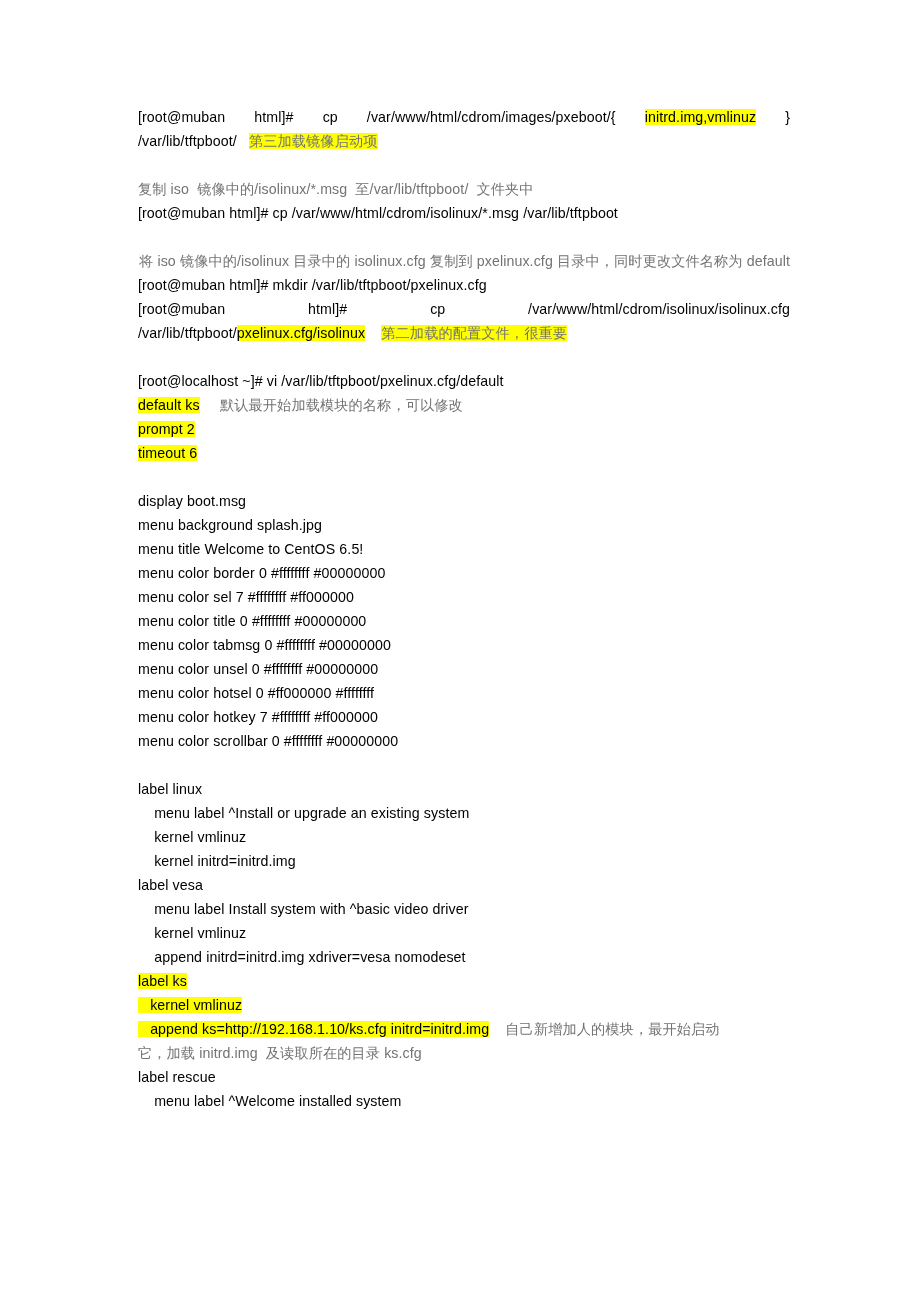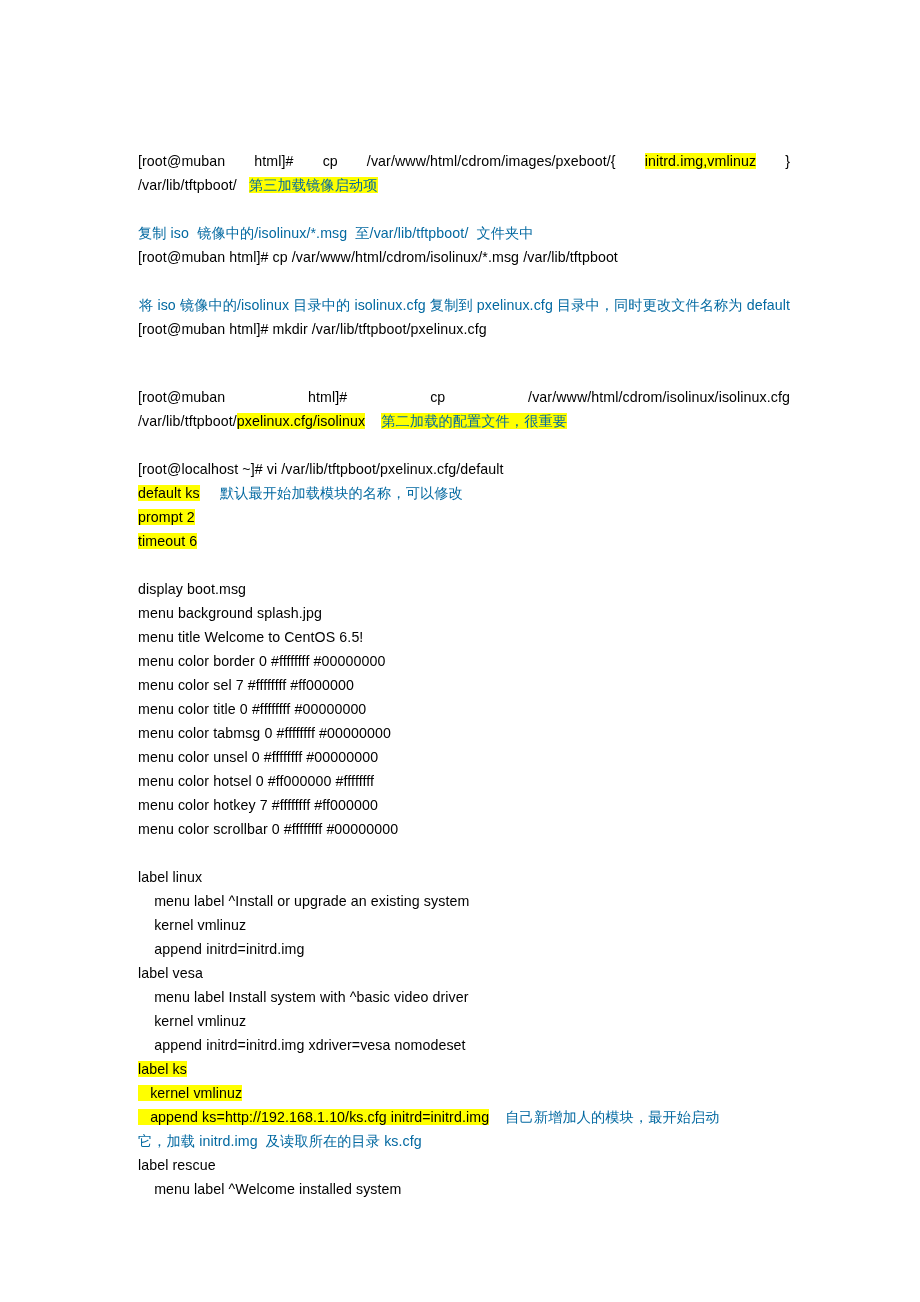--- a/index.html
+++ b/index.html
@@ -29,28 +29,27 @@
   }
   .line {
     white-space: pre-wrap;
     min-height: 24px;
     letter-spacing: 0.1px;
   }
   .line.justify {
     text-align: justify;
     text-align-last: justify;
     white-space: normal;
-    margin-top: 44px;
   }
   .blank {
     height: 24px;
     min-height: 24px;
   }
   .red {
-    color: #0369a1;
+    color: #737373;
   }
   .hl {
     background-color: #FFFF00;
   }
   .wrapblock {
     white-space: normal;
     text-align: right;
   }
   .mixline { white-space: pre; }
 </style>
@@ -83,21 +82,21 @@
       <div class="line mixline"><span>menu color title 0 #ffffffff #00000000</span></div>
       <div class="line mixline"><span>menu color tabmsg 0 #ffffffff #00000000</span></div>
       <div class="line mixline"><span>menu color unsel 0 #ffffffff #00000000</span></div>
       <div class="line mixline"><span>menu color hotsel 0 #ff000000 #ffffffff</span></div>
       <div class="line mixline"><span>menu color hotkey 7 #ffffffff #ff000000</span></div>
       <div class="line mixline"><span>menu color scrollbar 0 #ffffffff #00000000</span></div>
       <div class="line blank"></div>
       <div class="line mixline"><span>label linux</span></div>
       <div class="line mixline"><span>    menu label ^Install or upgrade an existing system</span></div>
       <div class="line mixline"><span>    kernel vmlinuz</span></div>
-      <div class="line mixline"><span>    append initrd=initrd.img</span></div>
+      <div class="line mixline"><span>    kernel initrd=initrd.img</span></div>
       <div class="line mixline"><span>label vesa</span></div>
       <div class="line mixline"><span>    menu label Install system with ^basic video driver</span></div>
       <div class="line mixline"><span>    kernel vmlinuz</span></div>
       <div class="line mixline"><span>    append initrd=initrd.img xdriver=vesa nomodeset</span></div>
       <div class="line mixline"><span class="hl">label ks</span></div>
       <div class="line mixline"><span class="hl">   kernel vmlinuz</span></div>
       <div class="line mixline"><span class="hl">   append ks=http://192.168.1.10/ks.cfg initrd=initrd.img</span><span>    </span><span class="red">自己新增加人的模块，最开始启动</span></div>
       <div class="line mixline"><span class="red">它，加载 initrd.img  及读取所在的目录 ks.cfg</span></div>
       <div class="line mixline"><span>label rescue</span></div>
       <div class="line mixline"><span>    menu label ^Welcome installed system</span></div>

